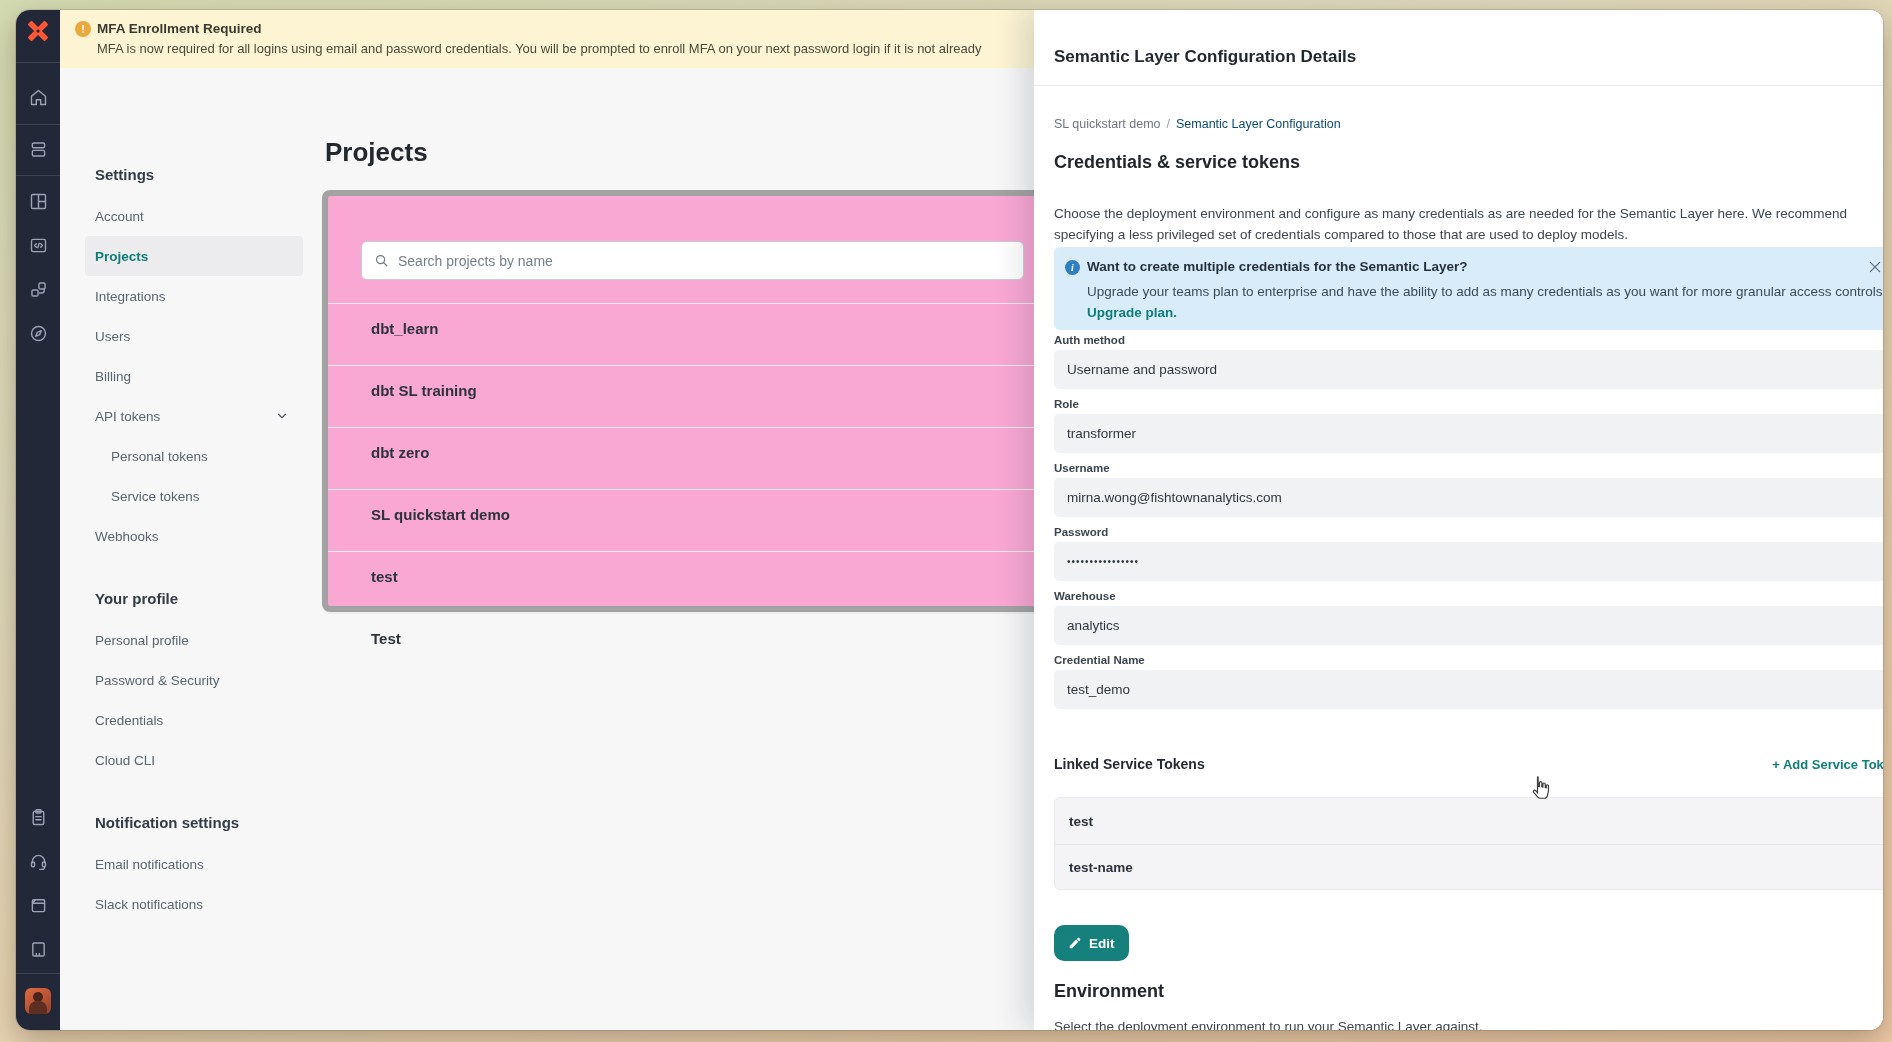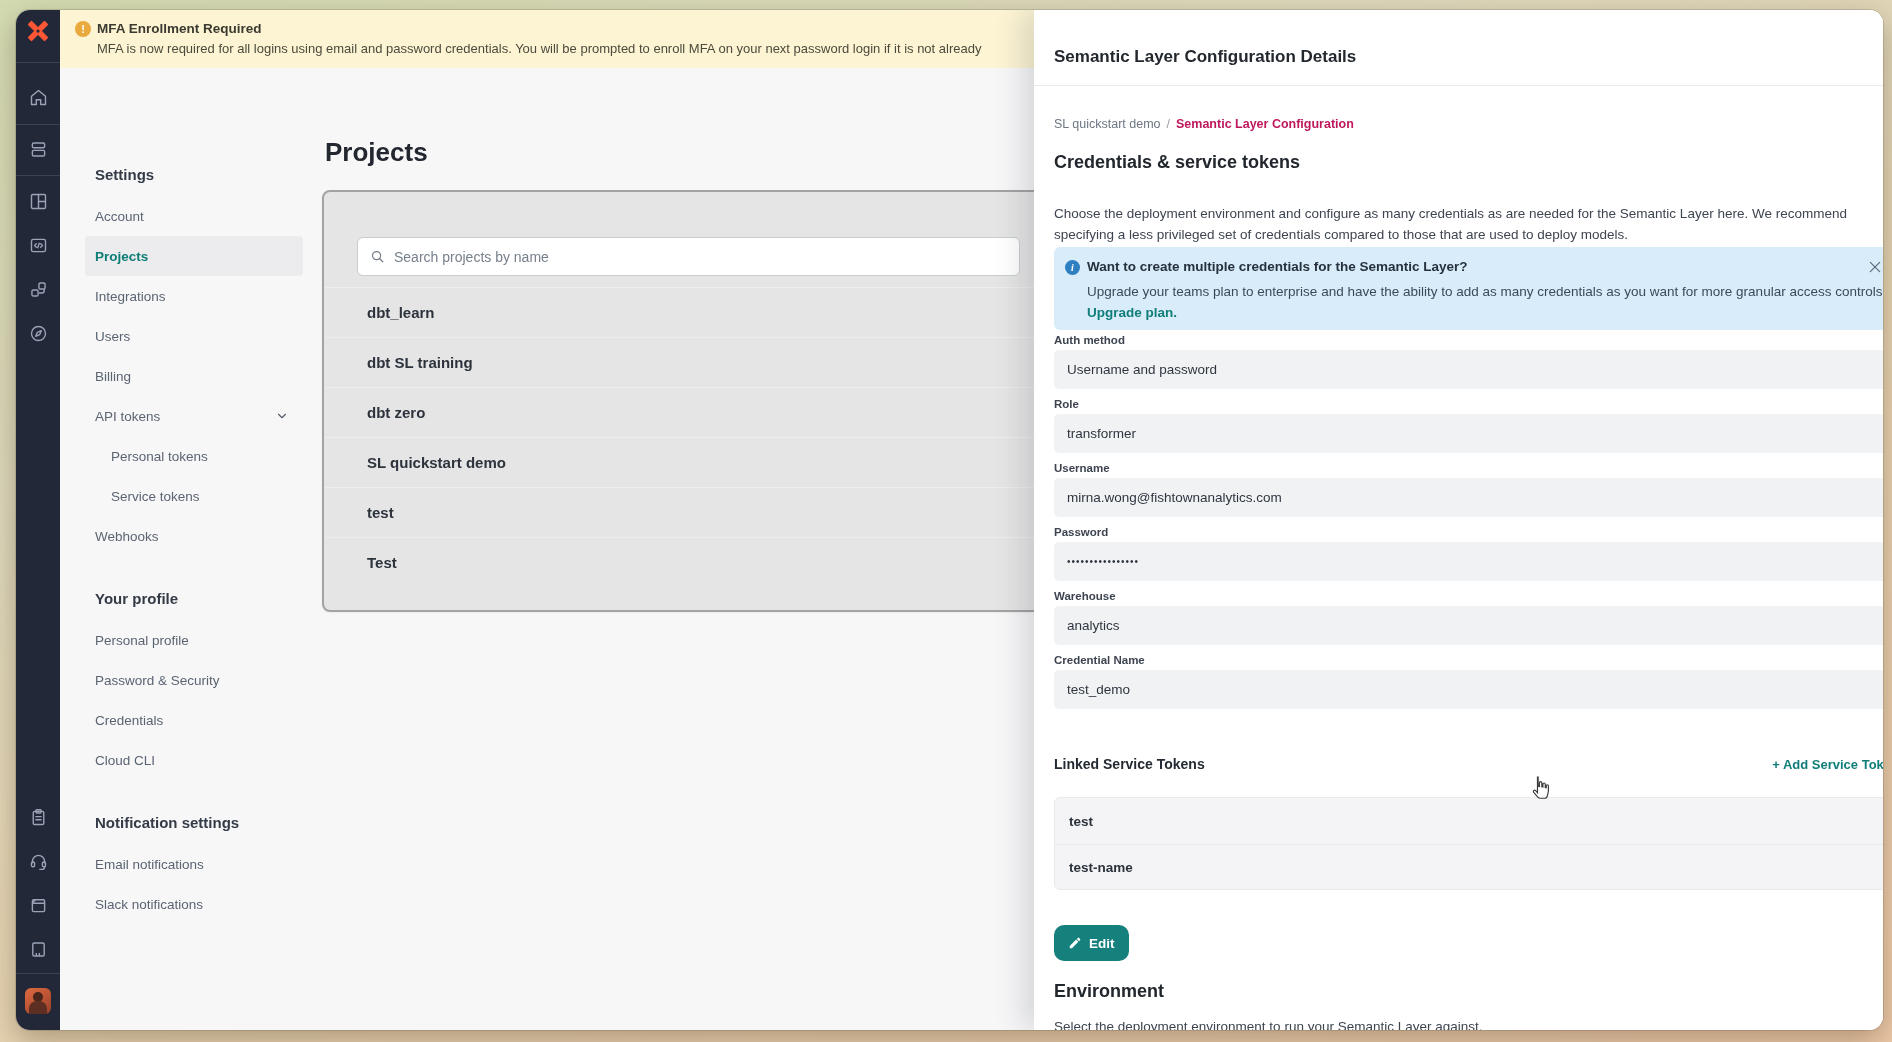--- a/index.html
+++ b/index.html
@@ -36,38 +36,38 @@
 
   .settings-nav { position:absolute; left:25px; top:112px; width:218px; font-size:13.5px; color:#5b6471; }
   .nav-h { height:30px; line-height:26px; font-size:15px; font-weight:700; color:#343b47; padding-left:10px; margin-bottom:4px;margin-top:40px; }
   .nav-h.sp { margin-top:30px; }
   .nav-item { height:40px; display:flex; align-items:center; padding:0 14px 0 10px; border-radius:4px; cursor:pointer; }
   .nav-item.active { background:#ececee; color:#0d7d77; font-weight:700; }
   .nav-item.indent { padding-left:26px;text-align:center; }
   .nav-item .chev { margin-left:auto; color:#545c68; width:14px; height:14px; }
 
   .page-title { position:absolute; left:265px; top:127px; font-size:26px; font-weight:700; color:#23272f; }
-  .projects-card { position:absolute; left:262px; top:180px; width:730px; height:422px; background:#e5e5e5;
-                   border:2px solid #a3a3a3; border-radius:8px; box-shadow:0 1px 2px rgba(16,24,40,.05);padding-left:27px; }
+  .projects-card { position:absolute; left:262px; top:180px; width:730px; height:422px; background:#f9a8d4;
+                   border:6px solid #a3a3a3; border-radius:8px; box-shadow:0 1px 2px rgba(16,24,40,.05);padding-left:27px; }
   .search-box { position:absolute; left:33px; top:45px; width:663px; height:39px; border:1px solid #c9cdd3;
                 border-radius:6px; background:#fff; display:flex; align-items:center; padding:0 12px; color:#747d89; }
   .search-box svg { width:15px; height:15px; flex:0 0 auto; }
   .search-box input { border:none; outline:none; flex:1; margin-left:9px; font-size:14px; color:#2f3640; background:transparent; font-family:inherit; }
   .search-box input::placeholder { color:#767f8b; }
   .project-rows { position:absolute; left:0; top:95px; right:0; }
   .project-row { height:50px; display:flex; align-items:center; padding-left:43px; border-top:1px solid #ededf0;
-                 font-size:15px; font-weight:700; color:#2d333d; cursor:pointer; }
+                 font-size:15px; font-weight:700; color:#2d333d; cursor:pointer;margin-top:12px; }
 
   
   .panel { position:absolute; left:974px; top:0; width:893px; height:1020px; background:#fff;
            box-shadow:-12px 0 28px rgba(20,25,40,.14); z-index:5; }
   .panel-header { position:absolute; top:0; left:0; right:0; height:76px; border-bottom:1px solid #e9eaec; background:#fff; }
   .panel-title { position:absolute; left:20px; top:37px; font-size:17px; font-weight:700; color:#23282f; }
   .crumbs { position:absolute; left:20px; top:107px; font-size:12.5px; color:#6d7682; }
-  .crumb-strong { font-weight:700; color:#be185d; }
+  .crumb-strong { font-weight:400; color:#0c4a6e; }
   .crumb-sep { margin:0 6px; color:#9aa1ab; }
   .sec-title { position:absolute; left:20px; top:142px; font-size:18px; font-weight:700; color:#22272e; }
   .sec-desc { position:absolute; left:20px; top:193px; width:845px; font-size:13.5px; line-height:21px; color:#3e4550; }
 
   .info-box { position:absolute; left:20px; top:237px; width:845px; height:83px; background:#d9ecfa; border-radius:6px; }
   .info-icon { position:absolute; left:11px; top:13px; width:15px; height:15px; border-radius:50%; background:#2e7fc0;
                color:#fff; font-size:10px; font-style:italic; font-weight:700; text-align:center; line-height:15px;
                font-family:"Liberation Serif",serif; }
   .info-title { position:absolute; left:33px; top:12px; font-size:13.5px; font-weight:700; color:#26313c; }
   .info-body { position:absolute; left:33px; top:37px; font-size:13.5px; color:#3c4a57; }

